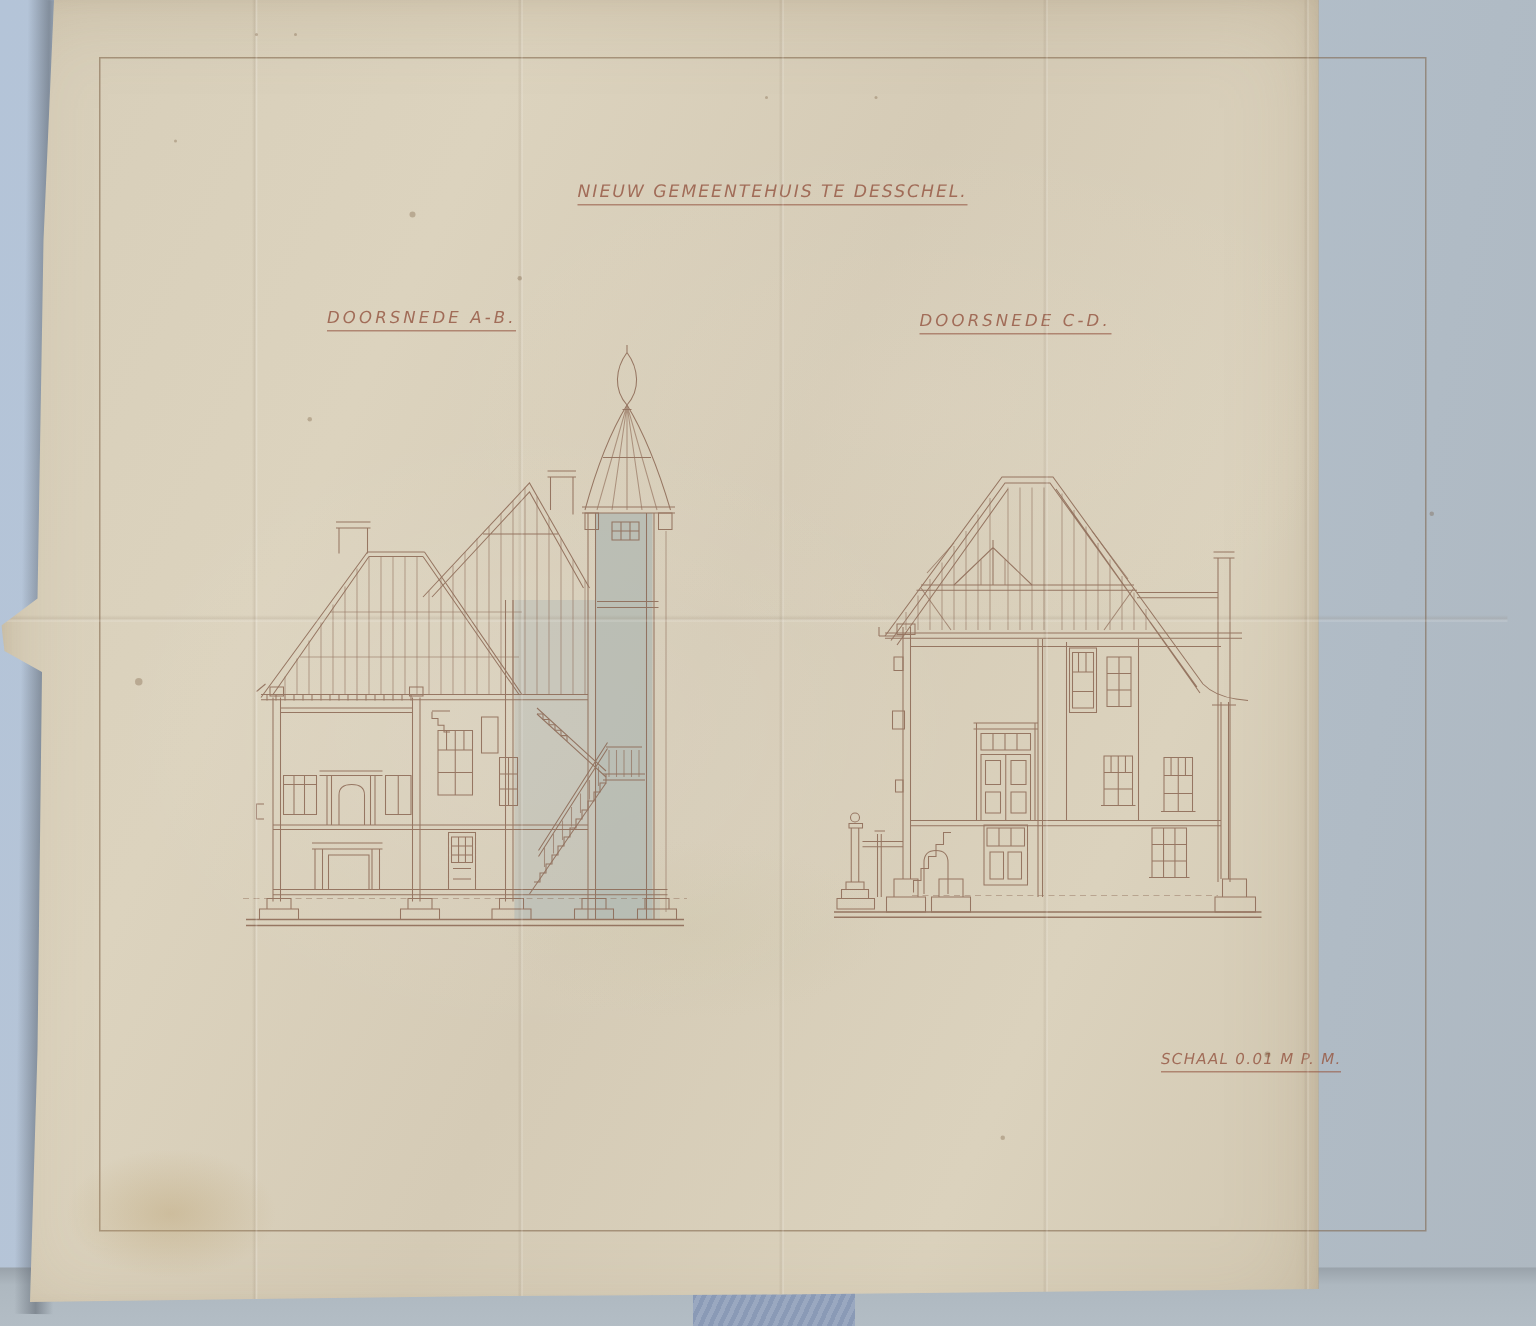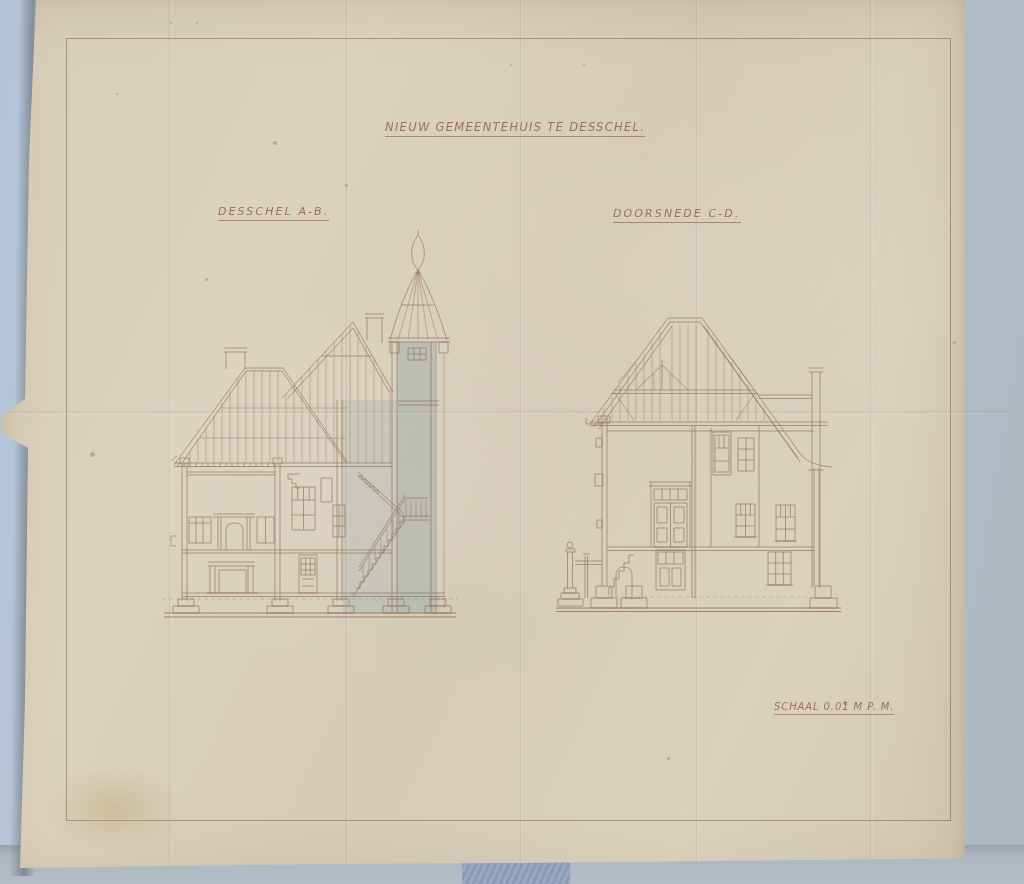--- a/index.html
+++ b/index.html
@@ -6,21 +6,21 @@
   body{width:1024px;height:884px;overflow:hidden;font-family:"DejaVu Sans",sans-serif;}
   .scene{position:relative;width:1024px;height:884px;
     background:linear-gradient(100deg,#b4c4d8 0%,#b7c5d6 35%,#b2bec9 70%,#aeb8c1 100%);}
   .under-strip{position:absolute;left:0;top:845px;width:1024px;height:39px;
     background:linear-gradient(180deg,#99a2aa 0%,#aeb8c0 30%,#b3bdc5 100%);}
   .blue-object{position:absolute;left:462px;top:862px;width:108px;height:22px;
     background:repeating-linear-gradient(115deg,#8a9ab6 0 3px,#9aa8c0 3px 6px);}
   .edge-shadow-left{position:absolute;left:14px;top:0;width:26px;height:876px;
     background:linear-gradient(90deg,rgba(90,98,108,0) 0%,rgba(90,98,108,.55) 55%,rgba(90,98,108,0) 100%);
     transform:rotate(.6deg);}
-  .paper{position:absolute;left:0;top:0;width:965px;height:884px;
+  .paper{position:absolute;left:0;top:0;width:879px;height:884px;
     clip-path:polygon(36px 0,997px 0,1006px 180px,1003px 858px,520px 863px,330px 864px,20px 868px,25px 700px,28px 448px,3px 434px,1px 417px,25px 399px,29px 160px);
     background:
       radial-gradient(ellipse 420px 300px at 41% 55%, rgba(255,255,255,.10), rgba(255,255,255,0) 70%),
       radial-gradient(ellipse 500px 260px at 70% 30%, rgba(255,250,240,.08), rgba(255,250,240,0) 70%),
       linear-gradient(115deg,#d7ceb9 0%,#dcd3be 28%,#d5cbb6 52%,#dbd2bd 78%,#d2c8b2 100%);
     box-shadow:inset 0 0 60px rgba(150,128,96,.28), inset 0 -6px 14px rgba(140,120,92,.25);}
   .frame{position:absolute;left:66px;top:38px;width:883px;height:781px;
     border:1px solid rgba(124,96,70,.55);}
   .hand{position:absolute;font-style:italic;color:#9a5f4b;opacity:.88;white-space:nowrap;
     border-bottom:1px solid rgba(154,95,75,.75);padding-bottom:2px;}
@@ -46,21 +46,21 @@
 
 <div class="scene">
   <div class="under-strip"></div>
   <div class="blue-object"></div>
   <div class="edge-shadow-left"></div>
 
   <div class="paper">
     <div class="frame"></div>
 
     <div class="hand title">NIEUW GEMEENTEHUIS TE DESSCHEL.</div>
-    <div class="hand label-left">DESSCHEL A-B.</div>
+    <div class="hand label-left">DOORSNEDE A-B.</div>
     <div class="hand label-right">DOORSNEDE C-D.</div>
     <div class="hand scale-note">SCHAAL 0.01 M P. M.</div>
 
     <div class="stain-mid"></div>
 
     <svg class="drawing drawing-left" width="296" height="396" viewBox="0 0 296 396">
 
       <rect x="181" y="170" width="54" height="213" fill="#b5bdb8" opacity="0.48"></rect>
       <rect x="235" y="112" width="38" height="271" fill="#aeb7b2" opacity="0.72"></rect>
       <rect x="181" y="363" width="97" height="20" fill="#b5bdb8" opacity="0.32"></rect>

